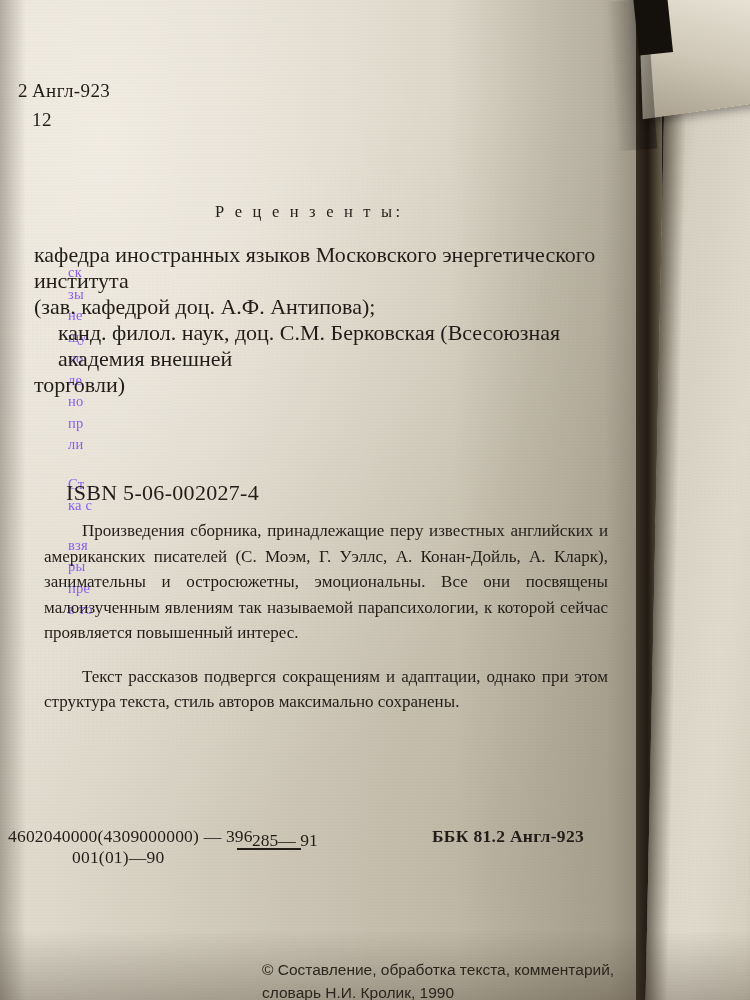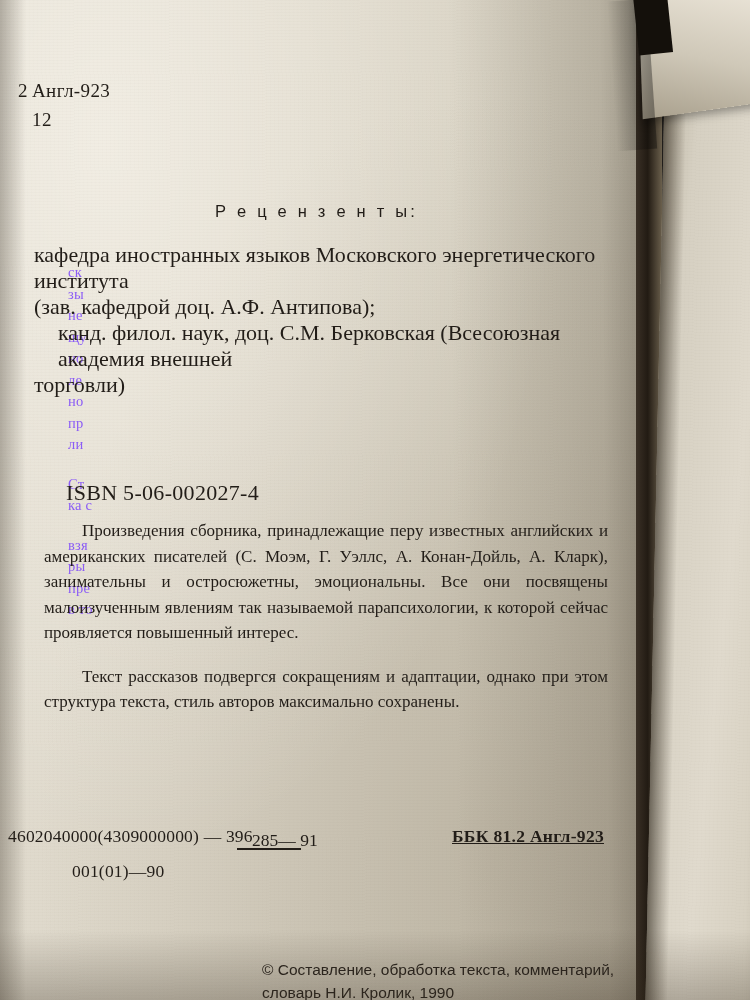--- a/index.html
+++ b/index.html
@@ -138,21 +138,21 @@
     line-height: 29px;
     letter-spacing: 0.4px;
   }
   .udk .l2 { margin-left: 14px; }
 
   .reviewers-head {
     left: 215px;
     top: 202px;
     font-size: 16.5px;
     letter-spacing: 3.2px;
-    font-family: Liberation Sans, sans-serif;
+    font-family: Liberation Serif, serif;
   }
 
   .reviewers-body {
     left: 34px;
     top: 242px;
     width: 600px;
     font-size: 22px;
     line-height: 26px;
   }
   .reviewers-body .ind { margin-left: 24px; }
@@ -188,41 +188,40 @@
   .annotation p + p { margin-top: 2px; }
   .annotation .gap { margin-top: 18px; }
 
   
   .code-left {
     left: 8px;
     top: 826px;
     font-size: 17.5px;
     letter-spacing: 0.2px;
   }
-  .code-left .line2 { margin-left: 64px; margin-top: 14px; }
+  .code-left .line2 { margin-left: 64px; }
   .code-rule {
     position: absolute;
     left: 237px;
     top: 848px;
     width: 64px;
     height: 2px;
     background: #221d18;
   }
   .code-mid {
     left: 252px;
     top: 830px;
     font-size: 17.5px;
   }
   .code-bbk {
-    left: 452px;
+    left: 432px;
     top: 826px;
     font-size: 17.5px;
     font-weight: bold;
     letter-spacing: 0.3px;
-    text-decoration: underline;
   }
 
   .copyright {
     left: 262px;
     top: 958px;
     width: 420px;
     font-family: "Liberation Sans", sans-serif;
     font-size: 15.5px;
     line-height: 23px;
     color: #2a241e;

